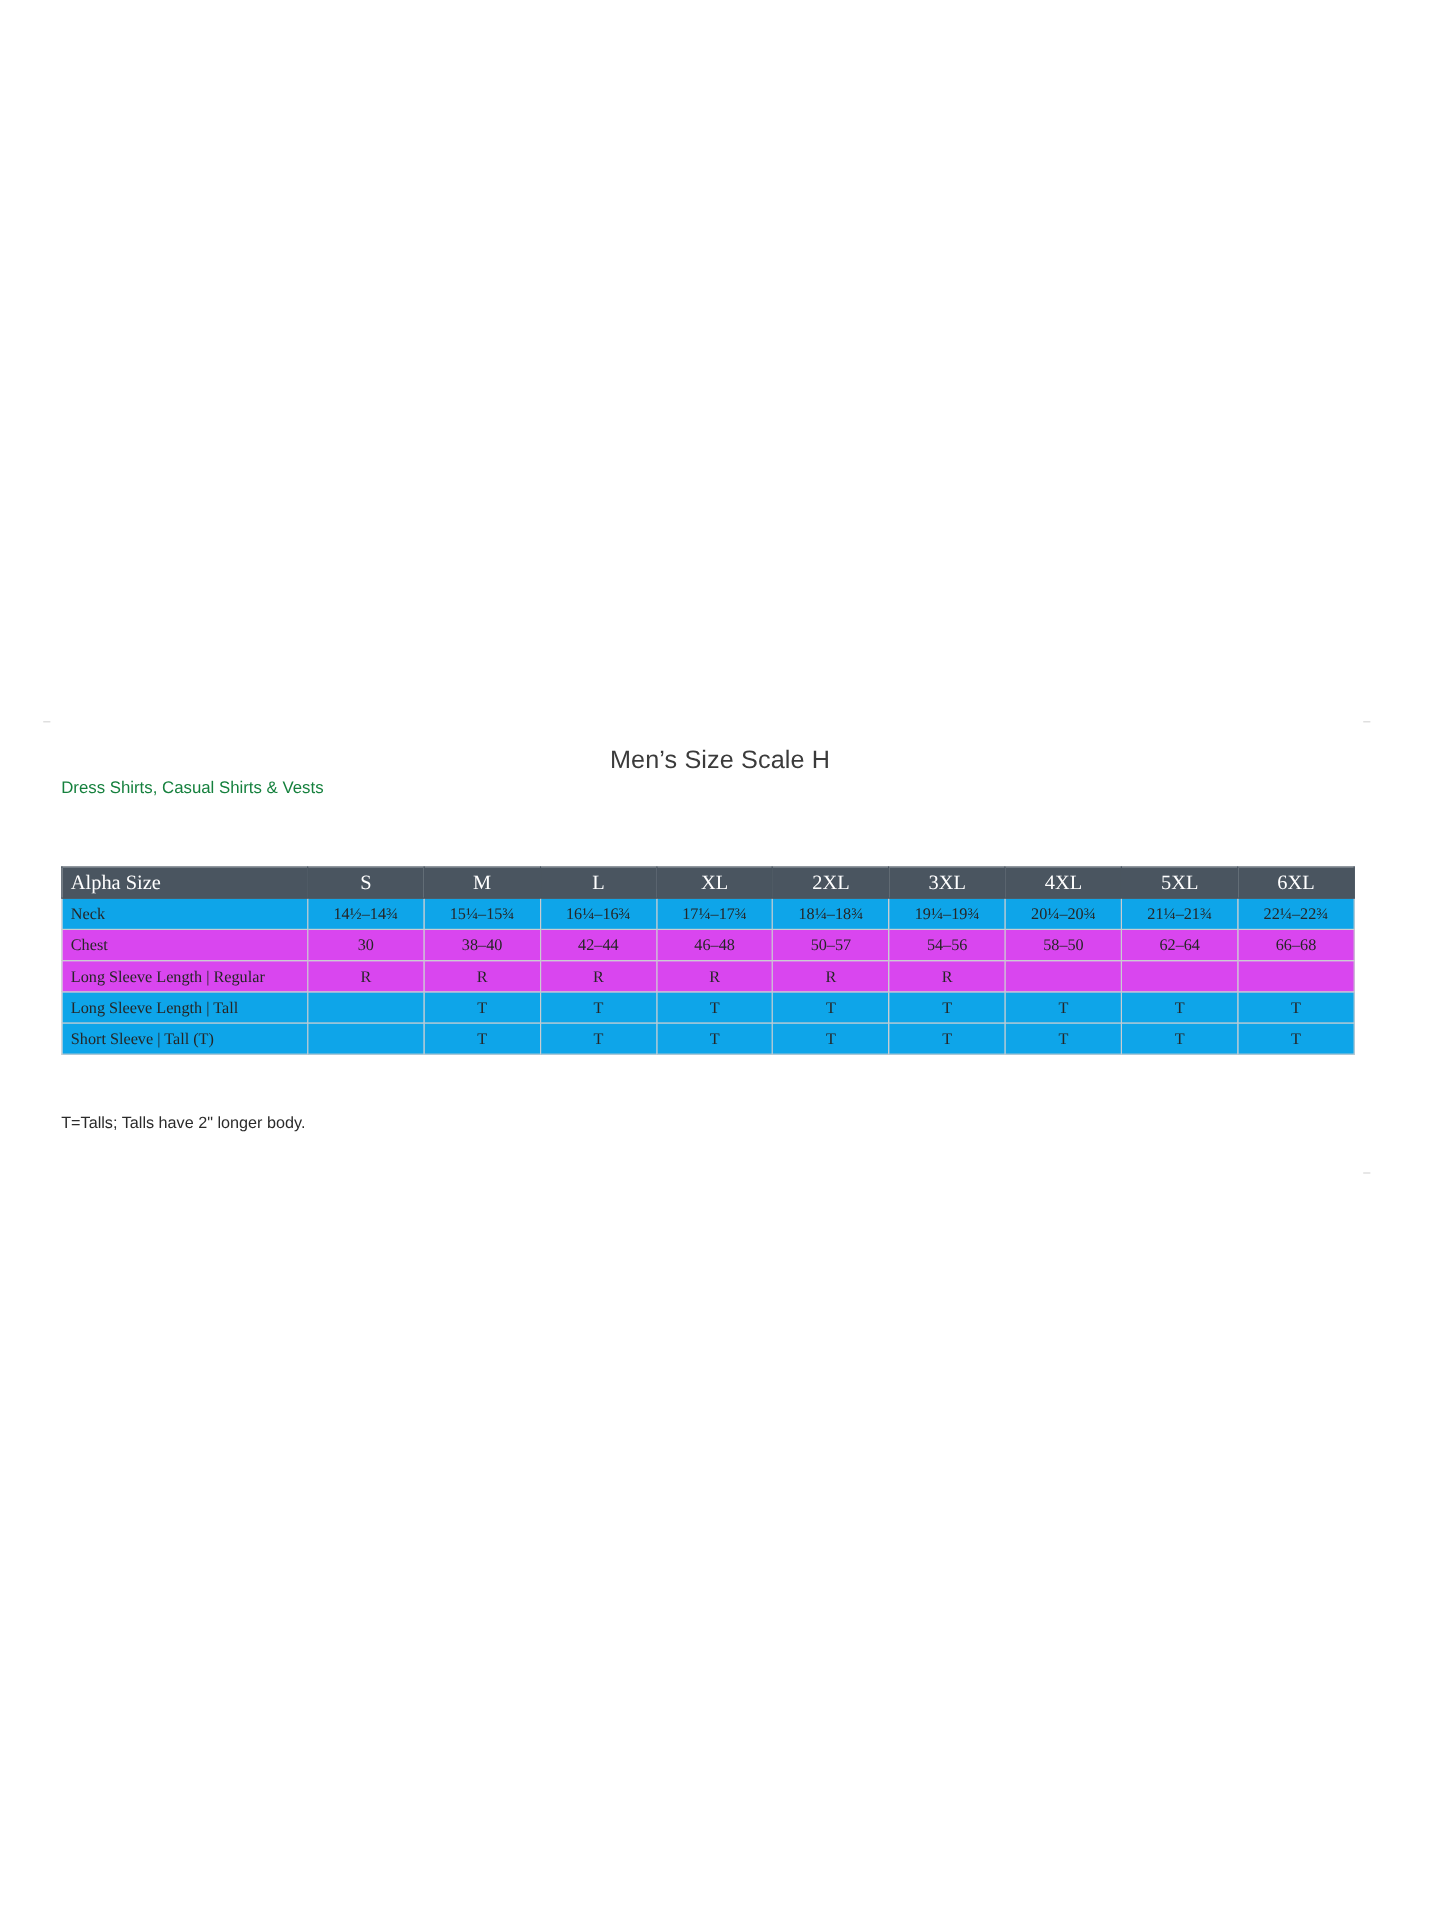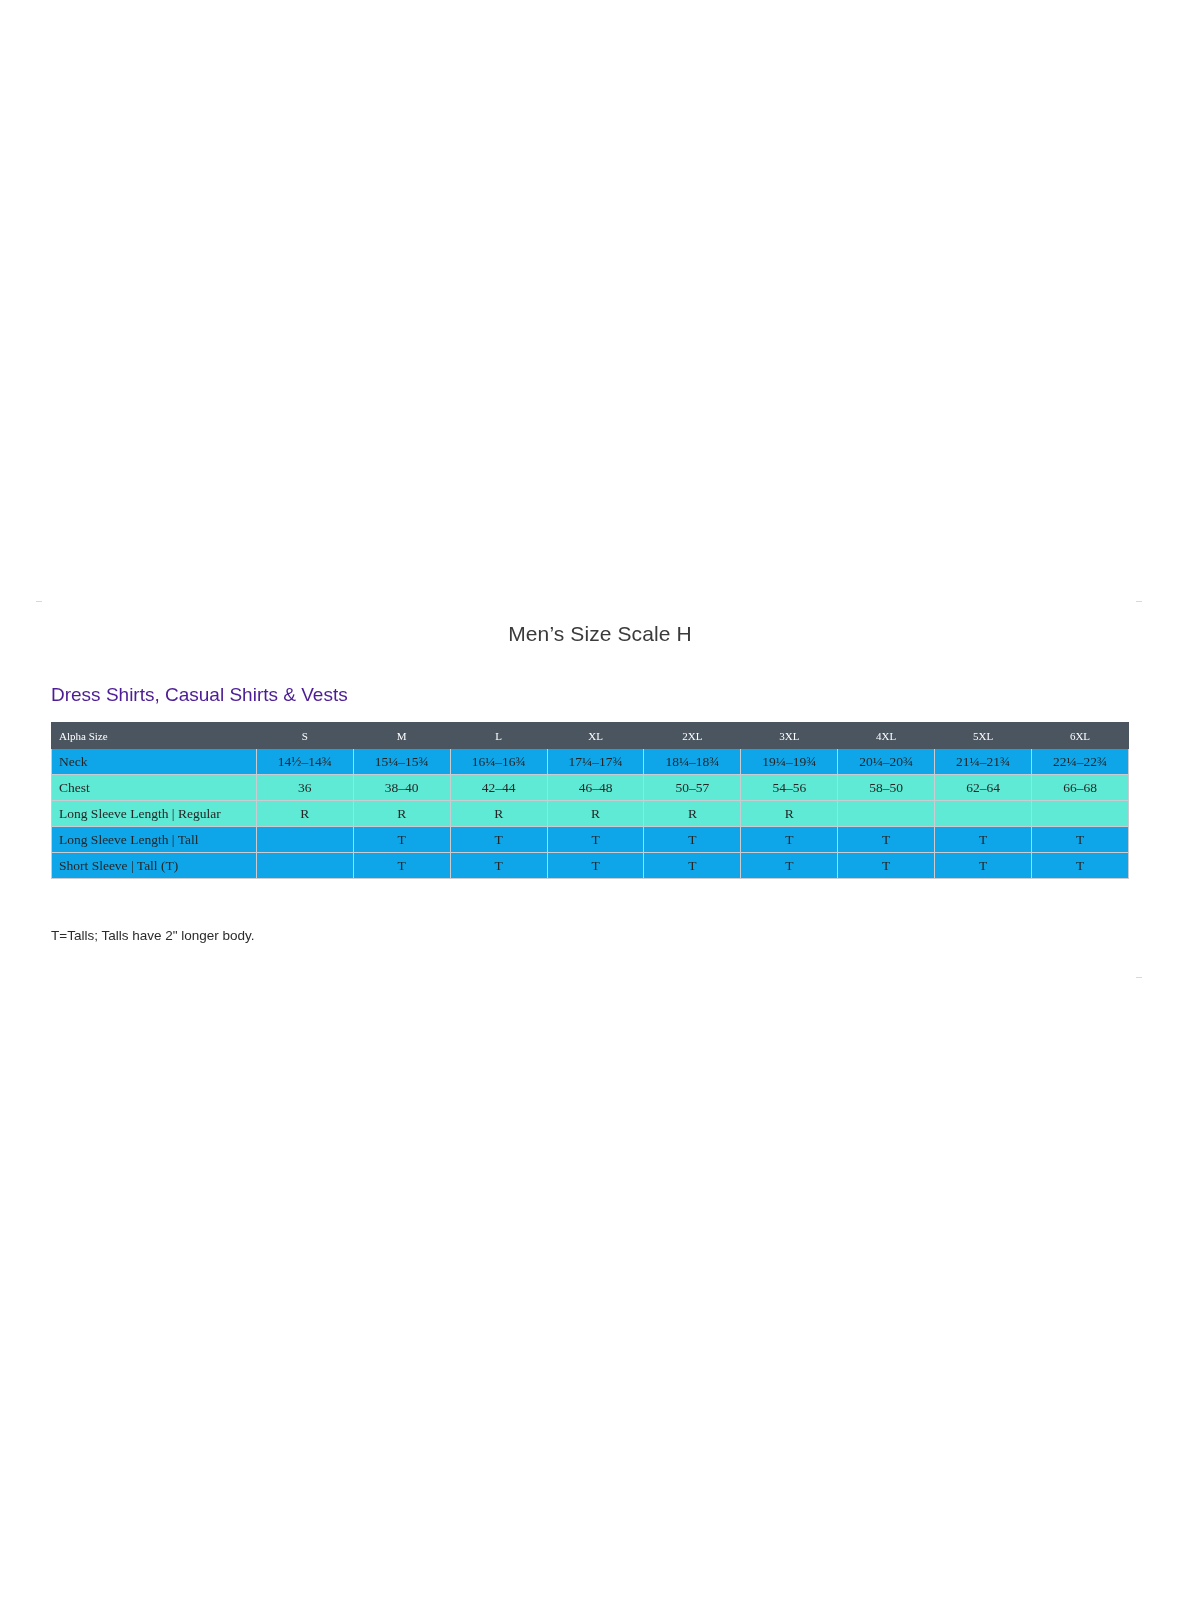--- a/index.html
+++ b/index.html
@@ -31,23 +31,23 @@
     text-align: center;
     font-size: 21px;
     color: #3b3b3b;
     font-family: "Liberation Sans", sans-serif;
     letter-spacing: 0.1px;
   }
 
   .section-heading {
     position: absolute;
     left: 51px;
-    top: 684px;
-    font-size: 19px;
-    color: #4c1d95;
+    top: 648px;
+    font-size: 14px;
+    color: #15803d;
     font-family: "Liberation Sans", sans-serif;
   }
 
   table.size-table {
     position: absolute;
     left: 51px;
     top: 722px;
     width: 1078px;
     border-collapse: collapse;
     font-family: "Liberation Serif", serif;
@@ -62,38 +62,38 @@
     height: 25px;
     text-align: center;
     vertical-align: middle;
     white-space: nowrap;
   }
 
   table.size-table thead th {
     background: #4a5560;
     color: #ffffff;
     font-weight: normal;
-    font-size: 11px;
+    font-size: 17px;
     border: 1px solid #4a5560;
     height: 25px;
   }
 
   table.size-table thead th.row-label-head {
     text-align: left;
     padding-left: 7px;
   }
 
   table.size-table td.row-label {
     text-align: left;
     padding-left: 7px;
     white-space: nowrap;
   }
 
   table.size-table tbody tr.shade td {
-    background: #5eead4;
+    background: #d946ef;
   }
   table.size-table tbody tr.plain td {
     background: #0ea5e9;
   }
 
   .col-label { width: 205px; }
   .col-size  { width: 97px; }
 
   .footnote {
     position: absolute;
@@ -157,21 +157,21 @@
         <td>16¼–16¾</td>
         <td>17¼–17¾</td>
         <td>18¼–18¾</td>
         <td>19¼–19¾</td>
         <td>20¼–20¾</td>
         <td>21¼–21¾</td>
         <td>22¼–22¾</td>
       </tr>
       <tr class="shade">
         <td class="row-label">Chest</td>
-        <td>36</td>
+        <td>30</td>
         <td>38–40</td>
         <td>42–44</td>
         <td>46–48</td>
         <td>50–57</td>
         <td>54–56</td>
         <td>58–50</td>
         <td>62–64</td>
         <td>66–68</td>
       </tr>
       <tr class="shade">

